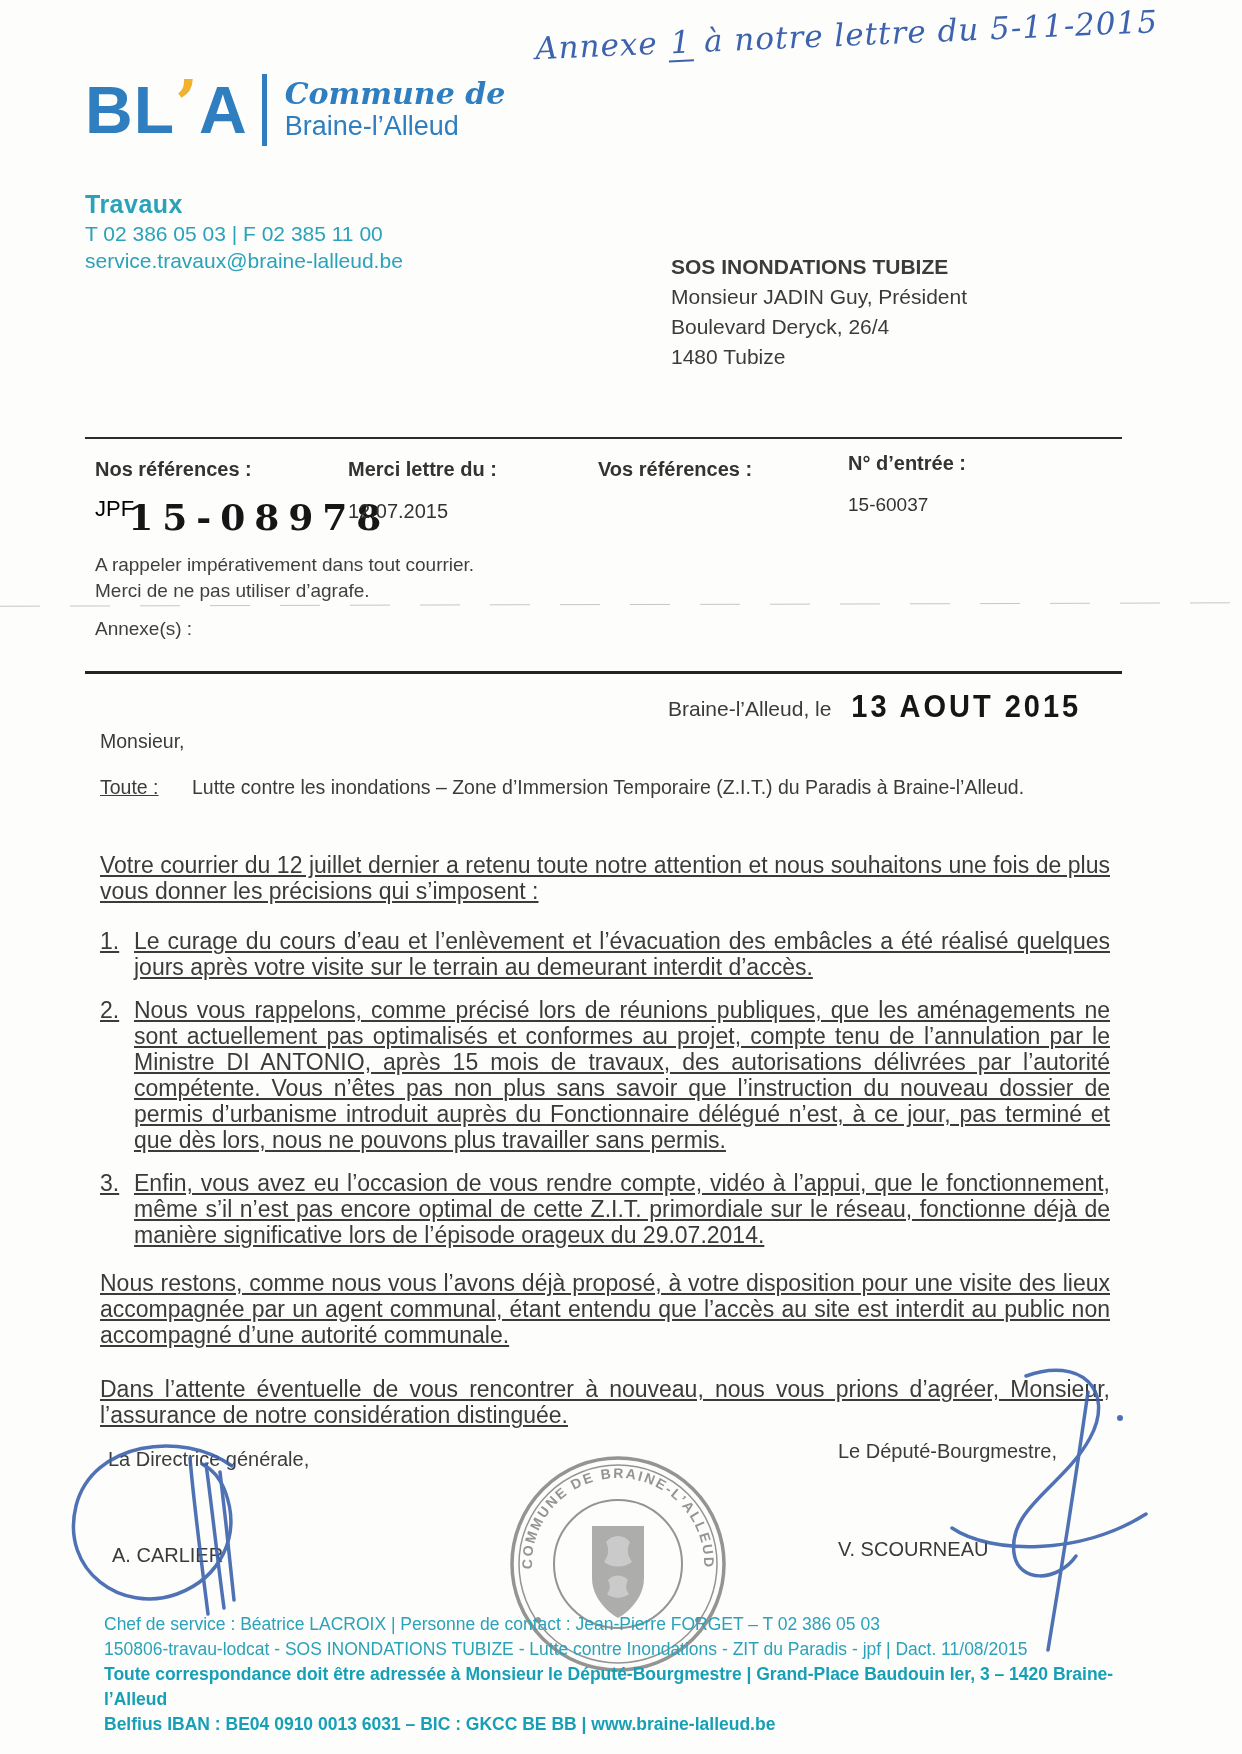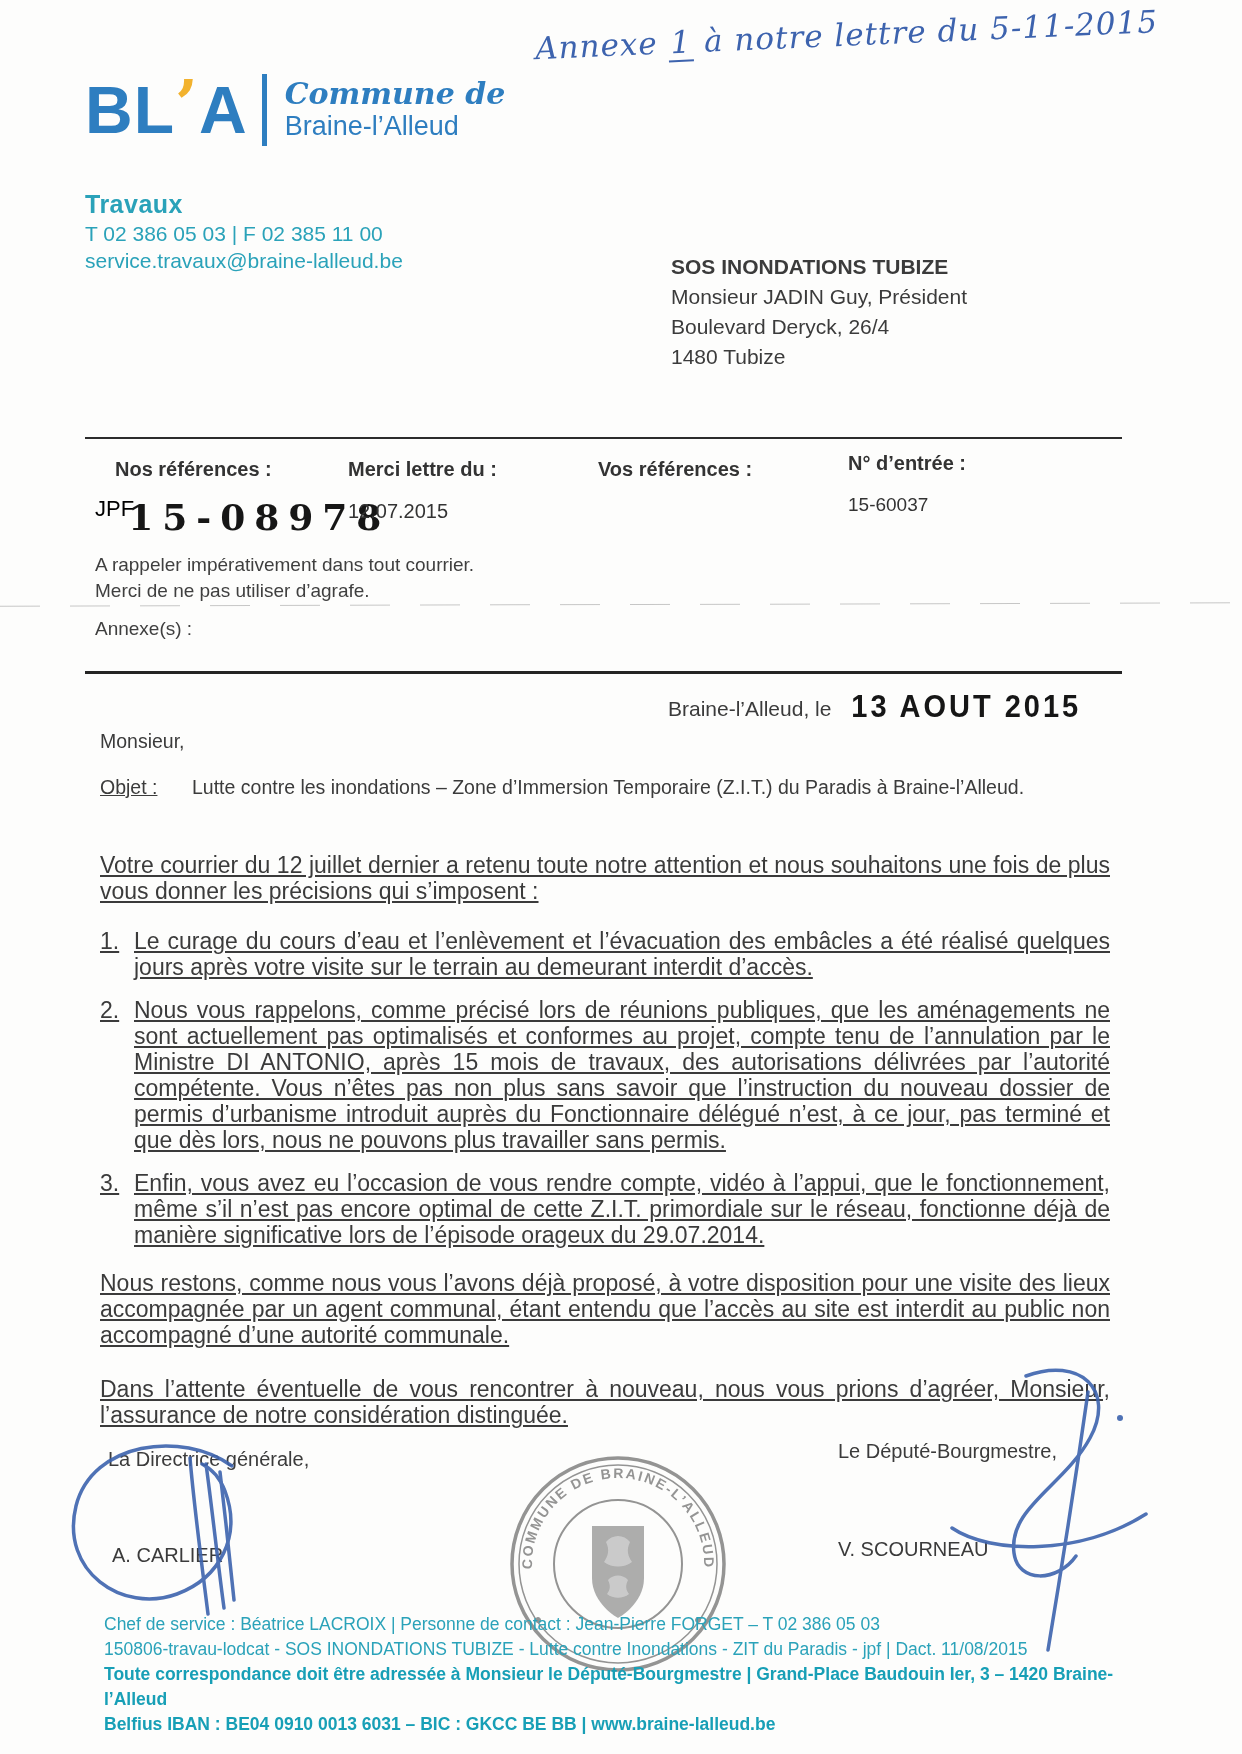--- a/index.html
+++ b/index.html
@@ -116,21 +116,21 @@
 
   <div class="recipient">
     <div class="org">SOS INONDATIONS TUBIZE</div>
     <div>Monsieur JADIN Guy, Président</div>
     <div>Boulevard Deryck, 26/4</div>
     <div>1480 Tubize</div>
   </div>
 
   <div class="rule1"></div>
 
-  <div class="ref-label" style="left:95px;top:458px;margin-left:20px;">Nos références :</div>
+  <div class="ref-label" style="left:95px;top:458px;">Nos références :</div>
   <div class="ref-label" style="left:348px;top:458px;">Merci lettre du :</div>
   <div class="ref-label" style="left:598px;top:458px;">Vos références :</div>
   <div class="ref-label" style="left:848px;top:452px;">N° d’entrée :</div>
 
   <div class="ourref">
     <span class="prefix">JPF</span><span class="stampnum">15-08978</span>
   </div>
   <div class="ref-value" style="left:348px;top:500px;">12.07.2015</div>
   <div class="ref-value" style="left:598px;top:500px;"></div>
   <div class="ref-value" style="left:848px;top:494px;font-size:19px;">15-60037</div>
@@ -146,21 +146,21 @@
   <div class="rule2"></div>
 
   <div class="dateline">
     <span>Braine-l’Alleud, le</span>
     <span class="date-stamp">13 AOUT 2015</span>
   </div>
 
   <div class="salutation">Monsieur,</div>
 
   <div class="subject">
-    <div class="lbl">Objet :</div>
+    <div class="lbl">Toute :</div>
     <div class="txt">Lutte contre les inondations – Zone d’Immersion Temporaire (Z.I.T.) du Paradis à Braine-l’Alleud.</div>
   </div>
 
   <div class="bodyflow">
     <p class="para intro">Votre courrier du 12 juillet dernier a retenu toute notre attention et nous souhaitons une fois de plus vous donner les précisions qui s’imposent :</p>
 
     <div class="list-item">
       <div class="num">1.</div>
       <div class="txt">Le curage du cours d’eau et l’enlèvement et l’évacuation des embâcles a été réalisé quelques jours après votre visite sur le terrain au demeurant interdit d’accès.</div>
     </div>

